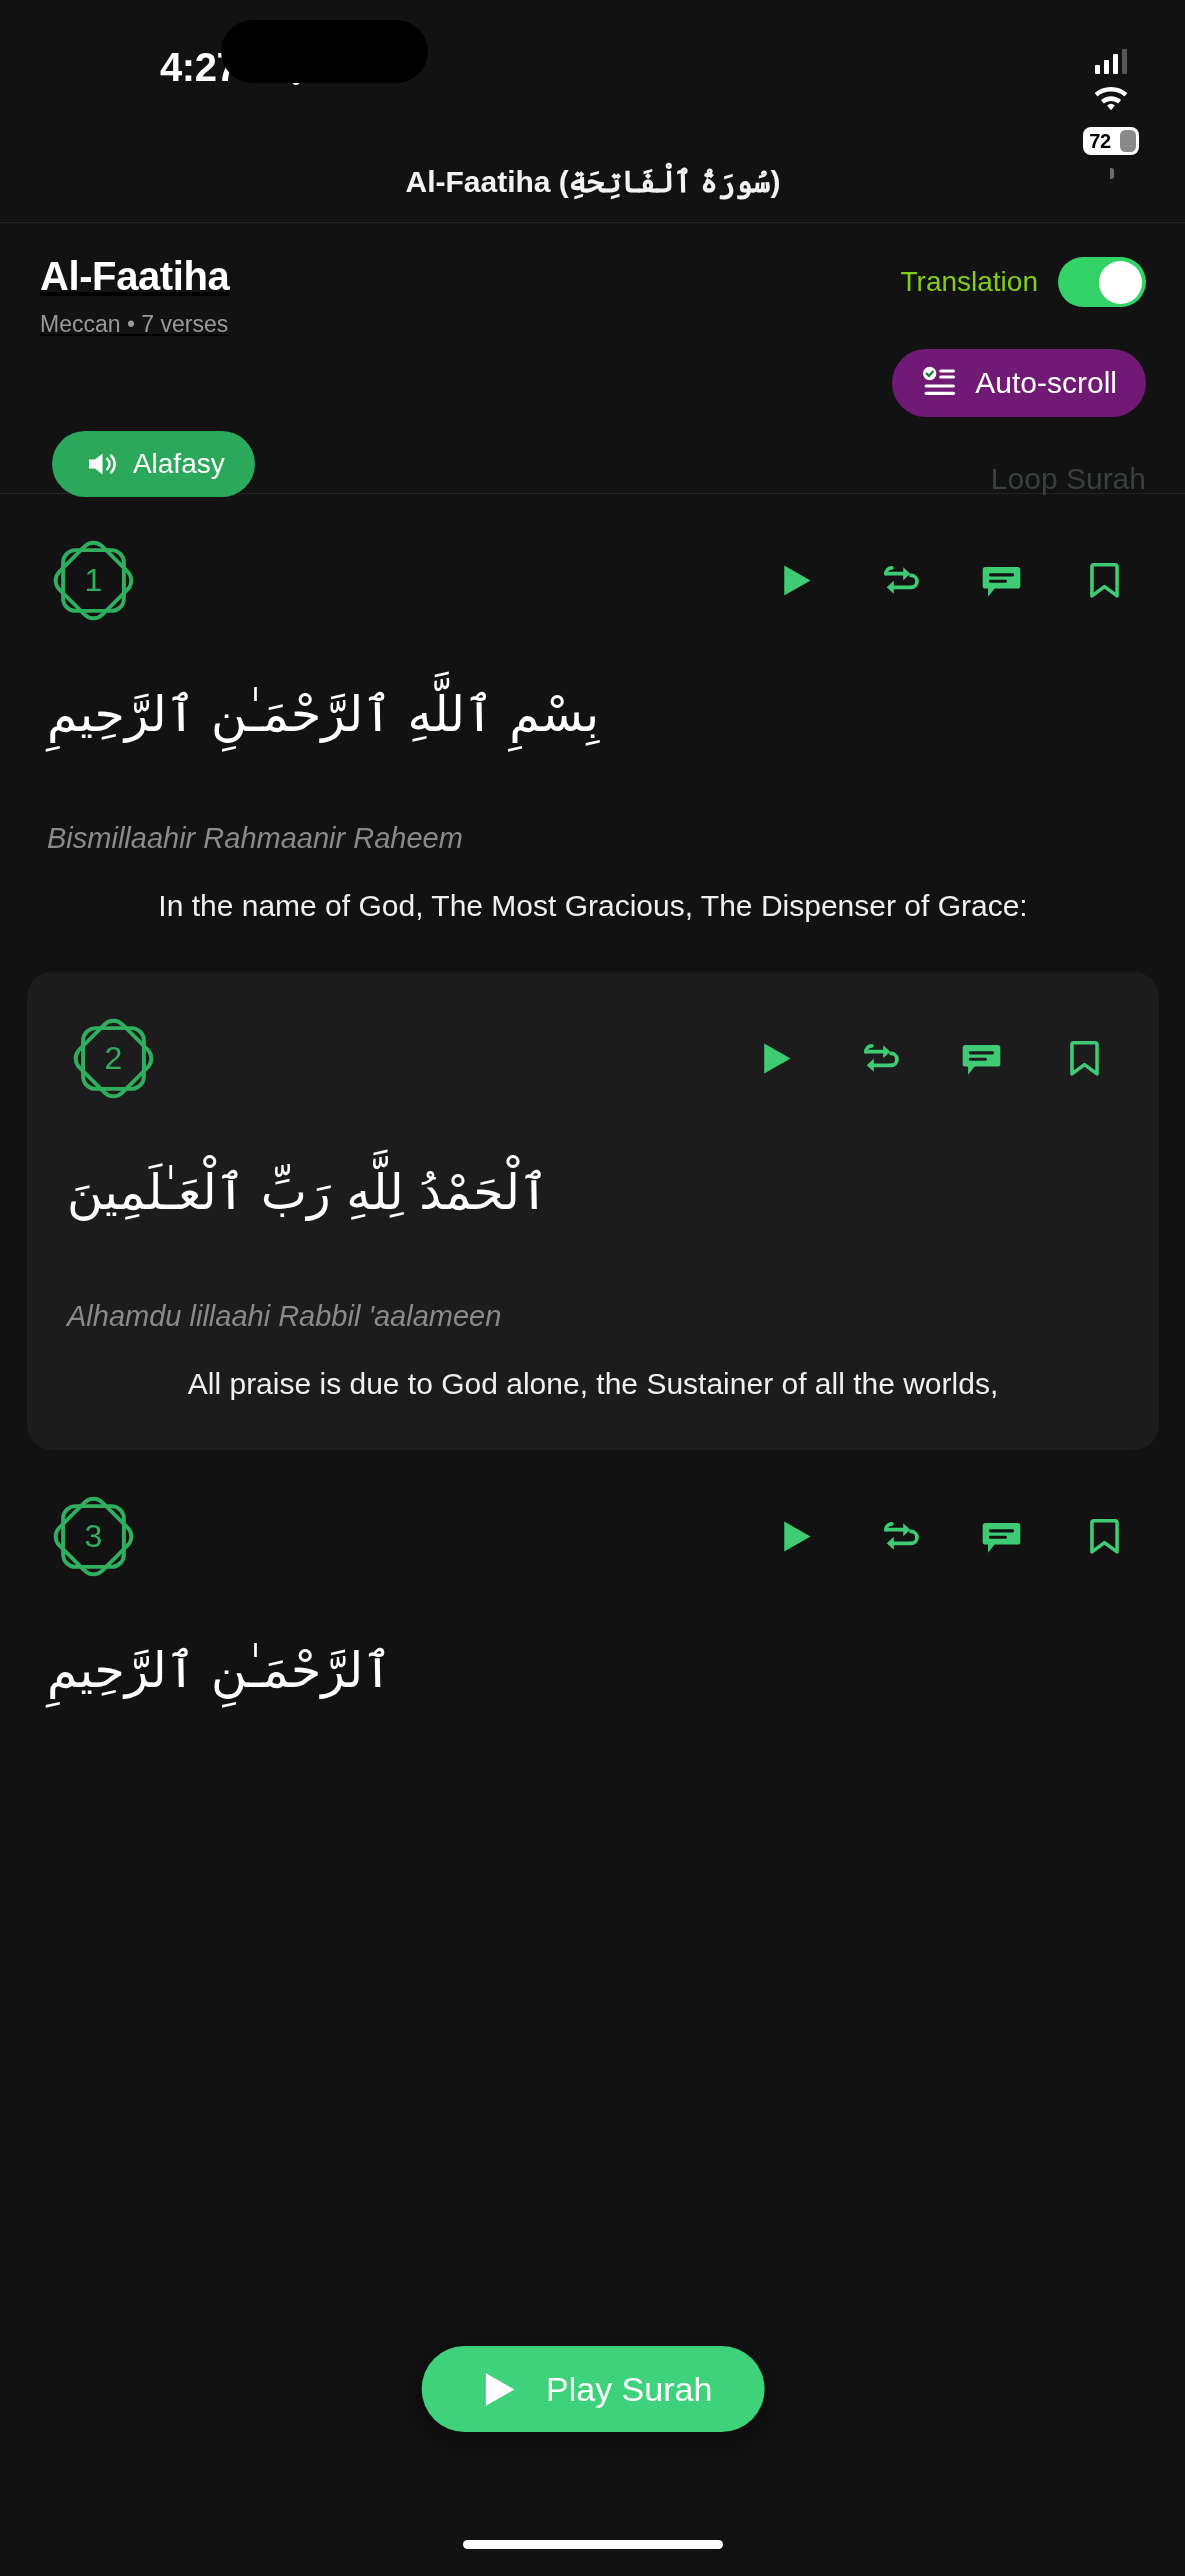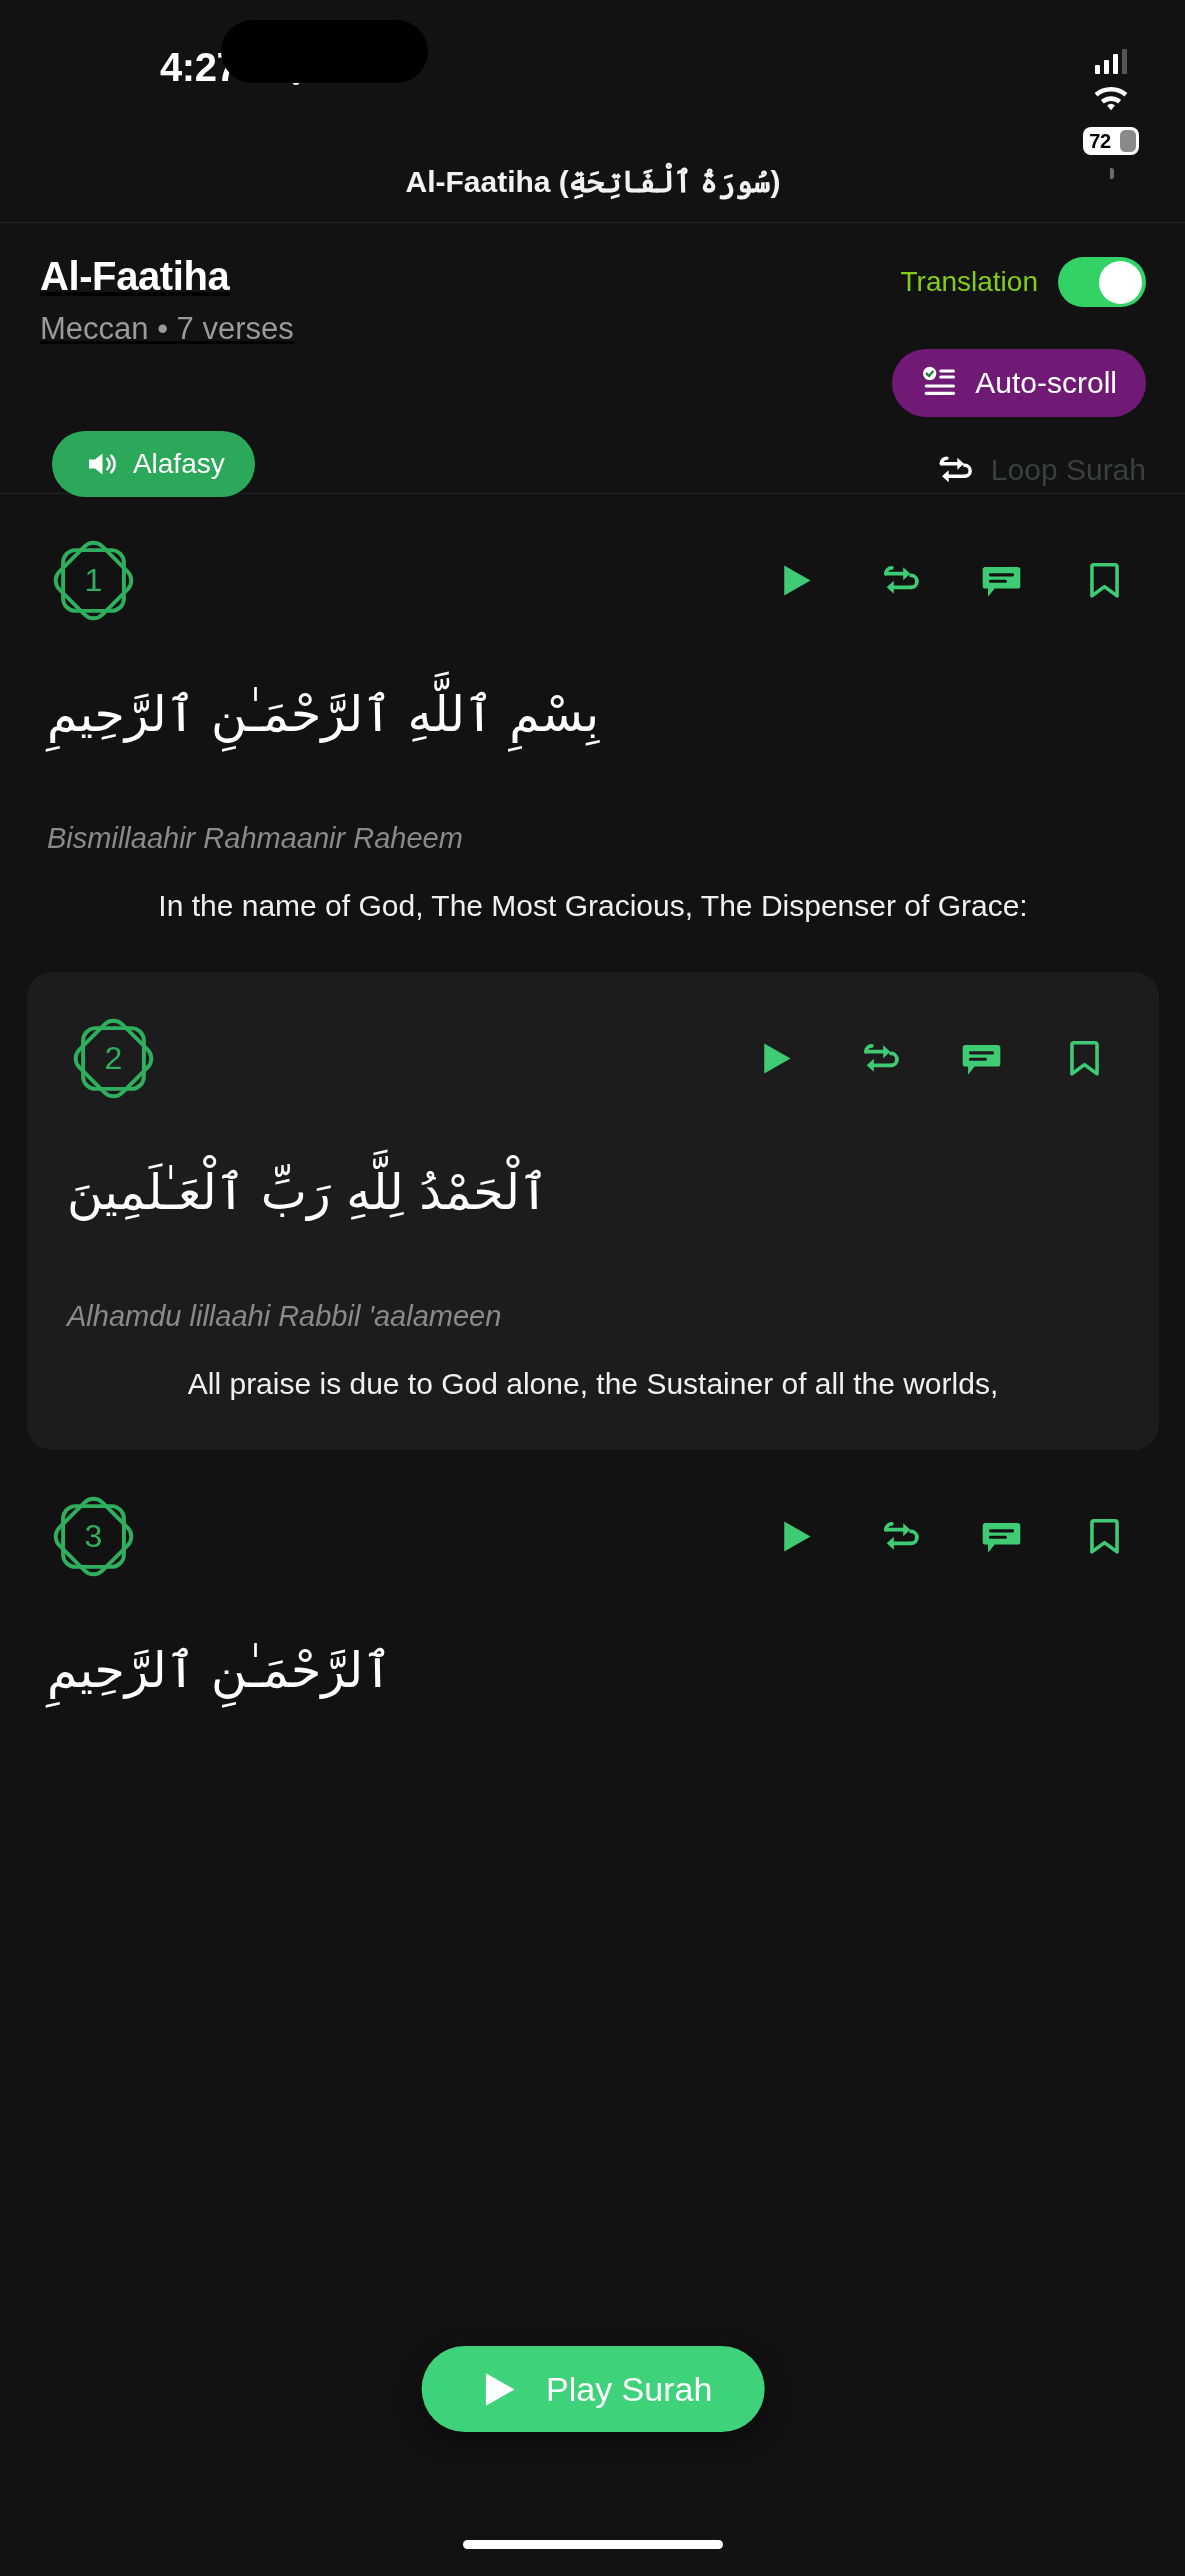--- a/index.html
+++ b/index.html
@@ -39,42 +39,42 @@
   }
   .nav-title { font-size:30px; font-weight:700; color:#f2f2f2; }
 
   
   .surah-head {
     position:relative; padding:30.5px 40px 36px 40px;
     background:#121212; border-bottom:0.9px solid #242424; height:271px;text-decoration:underline;
   }
   .sh-name { font-size:40px; font-weight:700; color:#fff; letter-spacing:-0.4px; }
   .sh-sub  { font-size:30.5px; color:#e8e8e8; margin-top:9px; font-weight:400; }
-  .sh-meta { font-size:31px; color:#9a9a9a; margin-top:12.6px; }
+  .sh-meta { font-size:23px; color:#9a9a9a; margin-top:12.6px; }
 
   .reciter-btn {
     position:absolute; left:52px; top:208px;
     display:inline-flex; align-items:center; gap:14.4px;
     background:#2CA85A; border-radius:36px; padding:0 30.5px; height:66px;
   }
   .reciter-btn .lbl { font-size:28px; color:#fff; font-weight:400; }
 
   .translation-row { position:absolute; right:40px; top:34px; display:flex; align-items:center; gap:20px; }
   .translation-lbl { font-size:28px; color:#84cc16; }
   .switch { width:88px; height:50px; border-radius:27px; background:#32D267; position:relative; }
   .switch .knob { position:absolute; right:3.6px; top:3.6px; width:43px; height:43px; border-radius:50%; background:#fff; }
 
   .autoscroll-btn {
     position:absolute; right:40px; top:126px;
     display:inline-flex; align-items:center; gap:16px;
     background:#701a75; border-radius:36px; padding:0 29px; height:68px;
   }
   .autoscroll-btn .lbl { font-size:30px; color:#fff; }
 
-  .loop-btn { position:absolute; right:40px; top:221px; display:inline-flex; align-items:center; gap:18px; height:52px; }
+  .loop-btn { position:absolute; right:40px; top:221px; display:inline-flex; align-items:center; gap:18px; height:52px;flex-direction:column; }
   .loop-btn .lbl { font-size:30px; color:#39413D; }
 
   
   .verses { padding:0 0 36px 0; }
   .verse { position:relative; padding:40px 47px 45px 47px; }
   .verse.card { background:#1C1C1C; border-radius:25px; margin:0 27px; padding:40px 40px 45px 40px; }
 
   .verse-top { display:flex; align-items:center; justify-content:space-between; }
   .vnum { position:relative; width:93px; height:93px; flex:none; }
   .vnum svg { position:absolute; left:0; top:0; }

